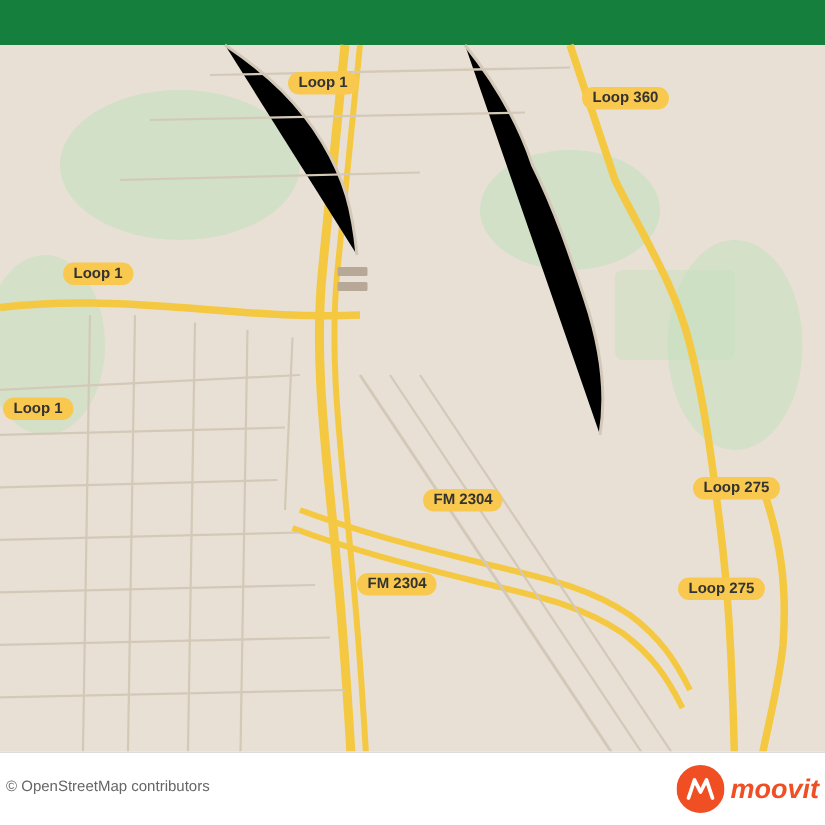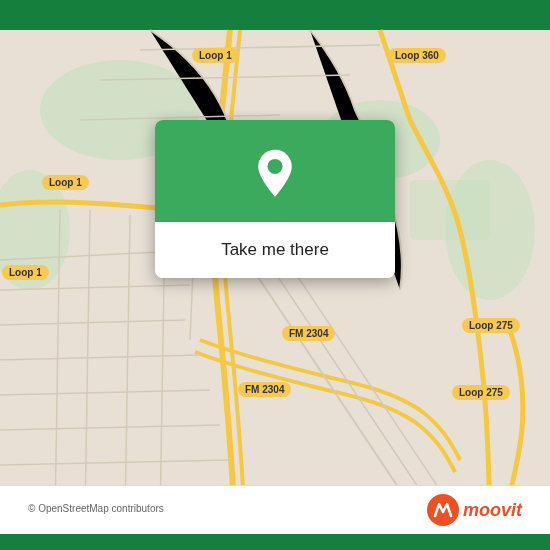--- a/index.html
+++ b/index.html
@@ -78,29 +78,29 @@
       transform: translateX(-50%);
       border-left: 14px solid transparent;
       border-right: 14px solid transparent;
       border-top: 14px solid white;
       z-index: 11;
     }
 
     
     #bottom-bar {
       position: absolute;
-      bottom: 16px;
+      bottom: 0;
       left: 0;
       width: 100%;
       background: white;
       border-top: 1px solid #ddd;
       display: flex;
       align-items: center;
       justify-content: space-between;
-      padding: 8px 28px;
+      padding: 8px 4px;
       z-index: 20;
     }
 
     #bottom-left {
       display: flex;
       flex-direction: column;
     }
 
     #attribution-text {
       font-size: 10px;
@@ -195,39 +195,28 @@
 
     <line x1="140" y1="20" x2="380" y2="15" stroke="#d4c9b8" stroke-width="1.5"></line>
     <line x1="100" y1="50" x2="350" y2="45" stroke="#d4c9b8" stroke-width="1.5"></line>
     <line x1="80" y1="90" x2="280" y2="85" stroke="#d4c9b8" stroke-width="1.5"></line>
 
     <rect x="225" y="148" width="20" height="6" fill="#b8a898" rx="1"></rect>
     <rect x="225" y="158" width="20" height="6" fill="#b8a898" rx="1"></rect>
   </svg>
 
   <div class="road-label" style="top:48px;left:192px;">Loop 1</div>
-  <div class="road-label" style="top:48px;left:388px;">Loop 360</div>
+  <div class="road-label" style="top:58px;left:388px;">Loop 360</div>
   <div class="road-label" style="top:175px;left:42px;">Loop 1</div>
   <div class="road-label" style="top:265px;left:2px;">Loop 1</div>
   <div class="road-label" style="top:326px;left:282px;">FM 2304</div>
   <div class="road-label" style="top:382px;left:238px;">FM 2304</div>
   <div class="road-label" style="top:318px;left:462px;">Loop 275</div>
   <div class="road-label" style="top:385px;left:452px;">Loop 275</div>
 
-  <div id="popup-card">
-    <div id="popup-icon-area">
-
-      <svg id="location-pin-icon" viewBox="0 0 52 62" xmlns="http://www.w3.org/2000/svg">
-        <circle cx="26" cy="22" r="20" fill="white" opacity="0.25"></circle>
-        <path d="M26 2 C15 2 6 11 6 22 C6 36 26 58 26 58 C26 58 46 36 46 22 C46 11 37 2 26 2Z" fill="white"></path>
-        <circle cx="26" cy="22" r="9" fill="#3aaa5c"></circle>
-      </svg>
-    </div>
-    <button id="take-me-there-btn">Take me there</button>
-  </div>
 
   <div id="bottom-bar">
     <div id="bottom-left">
       <span id="attribution-text">© OpenStreetMap contributors</span>
     </div>
     <div id="moovit-logo">
 
       <svg id="moovit-icon" viewBox="0 0 32 32" xmlns="http://www.w3.org/2000/svg">
         <rect width="32" height="32" rx="16" fill="#f04e23"></rect>
         <path d="M8 22 L12 10 L16 18 L20 10 L24 22" stroke="white" stroke-width="2.5" fill="none" stroke-linejoin="round" stroke-linecap="round"></path>

